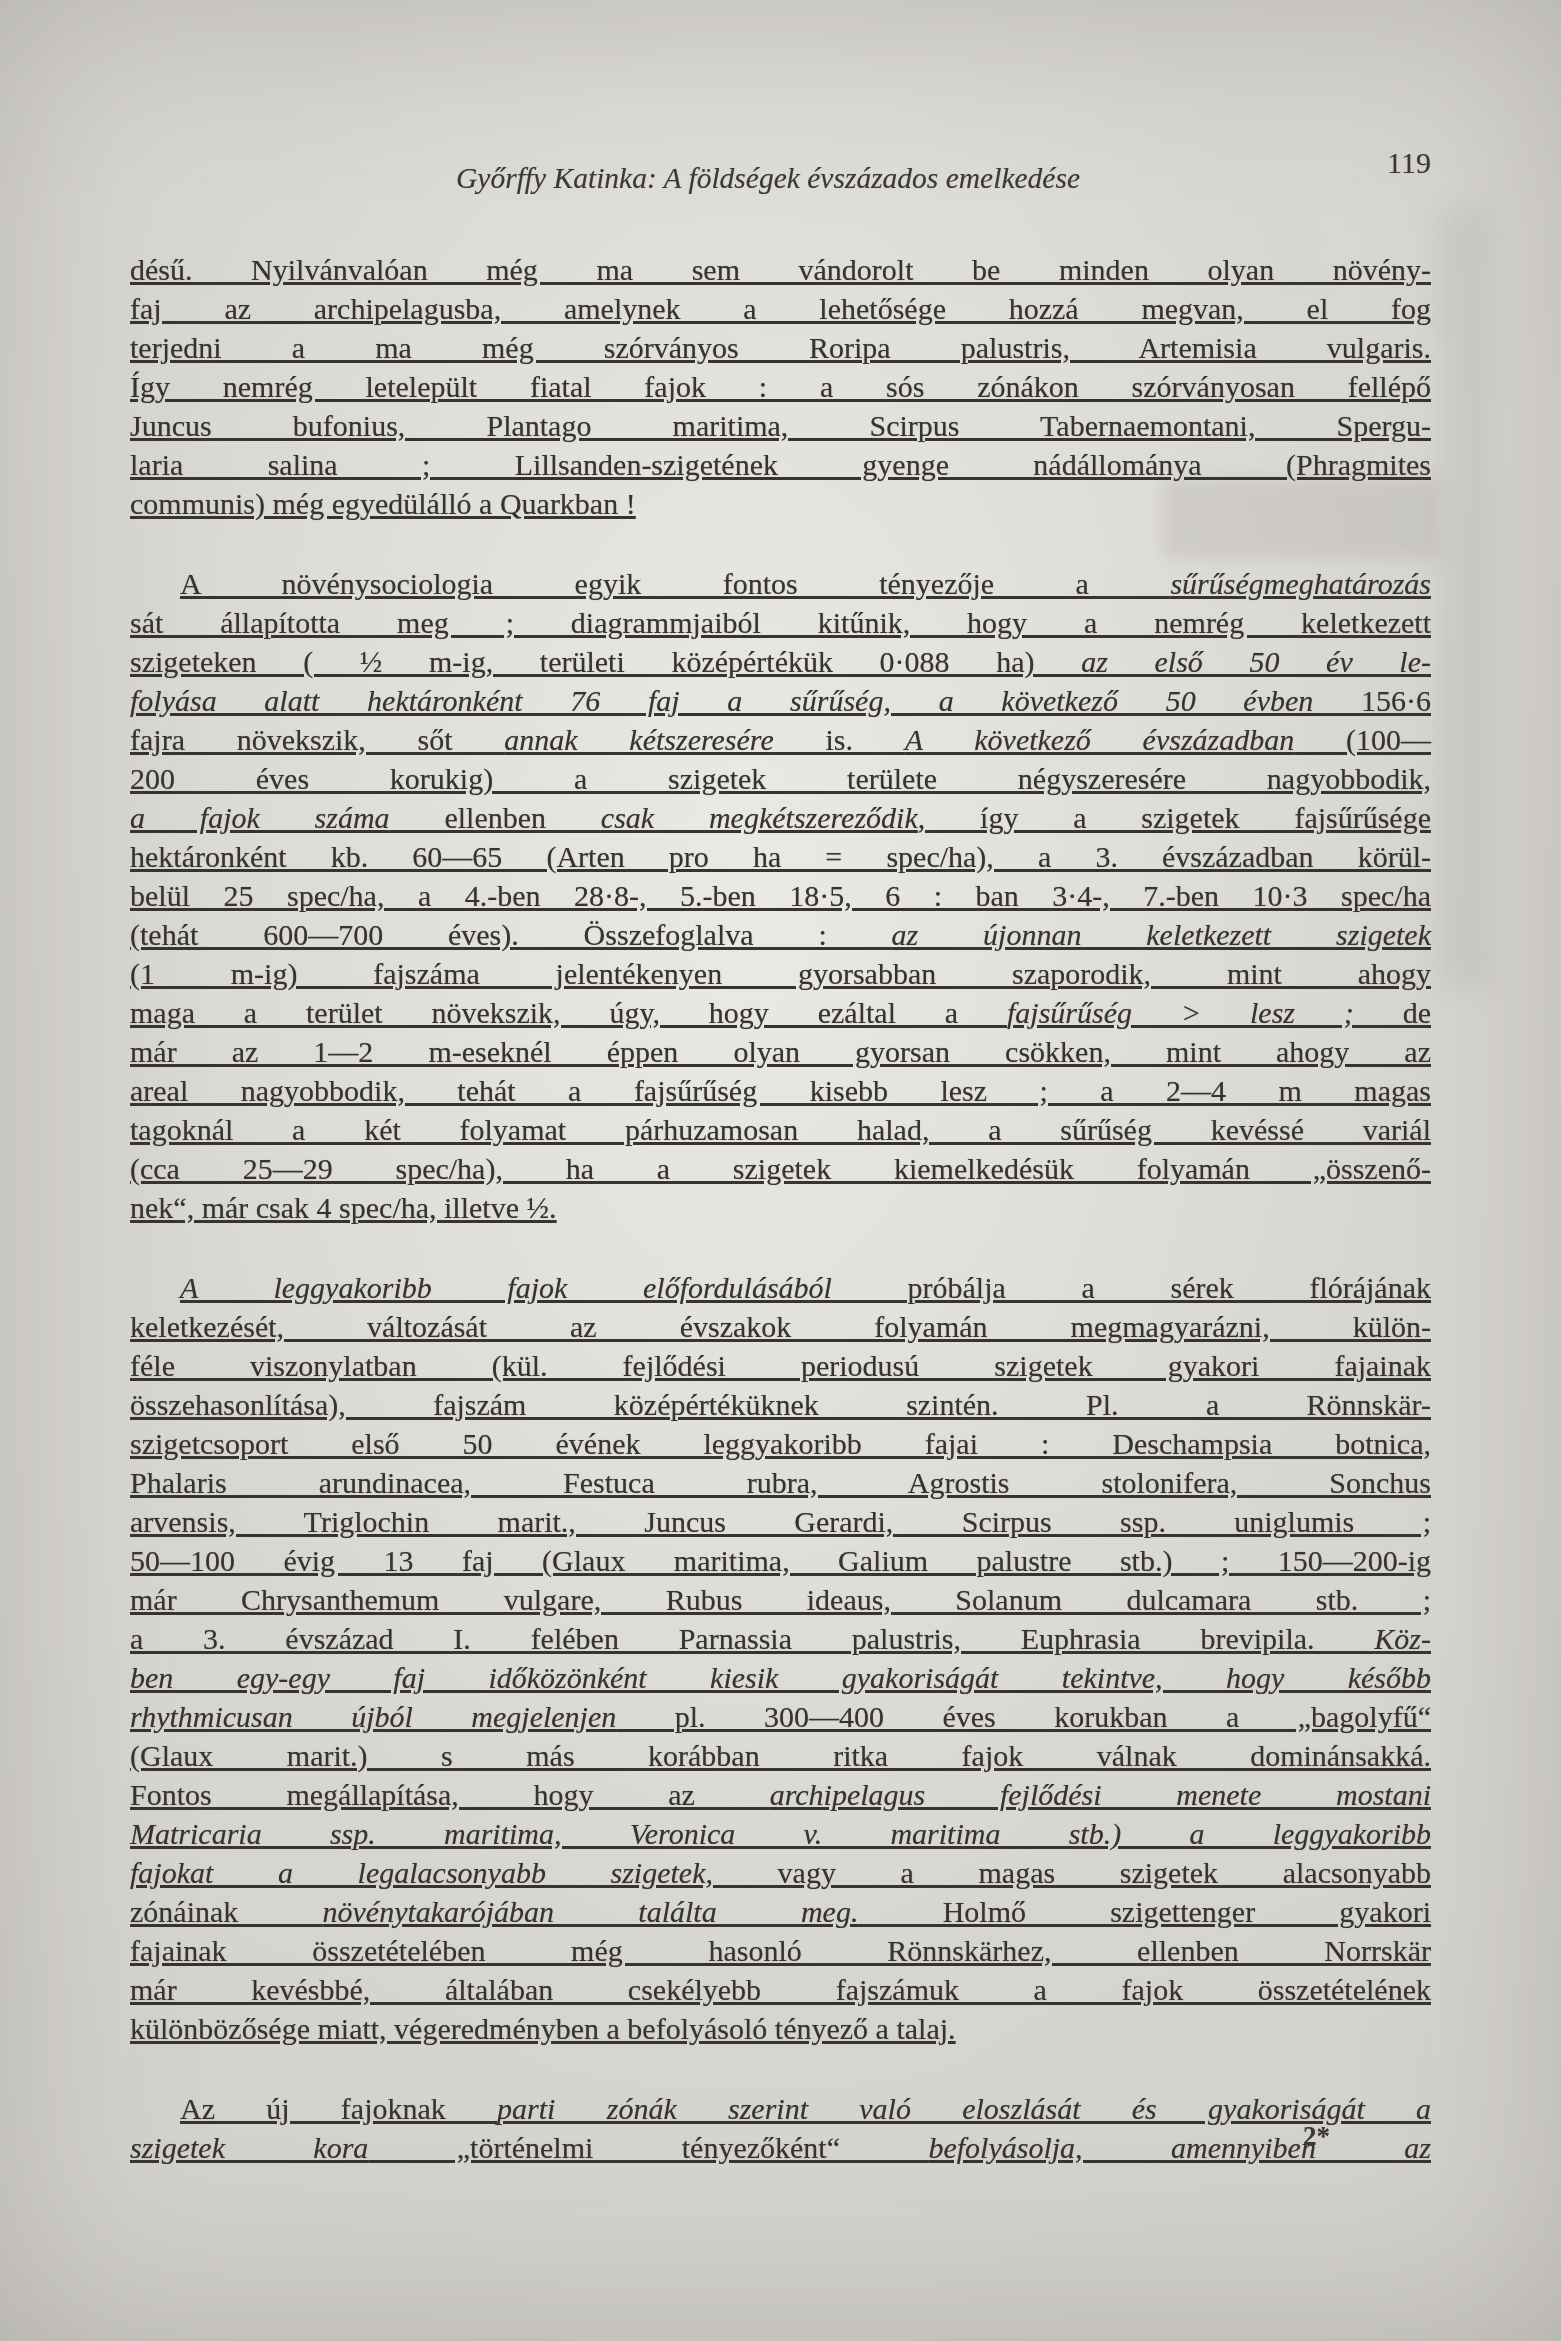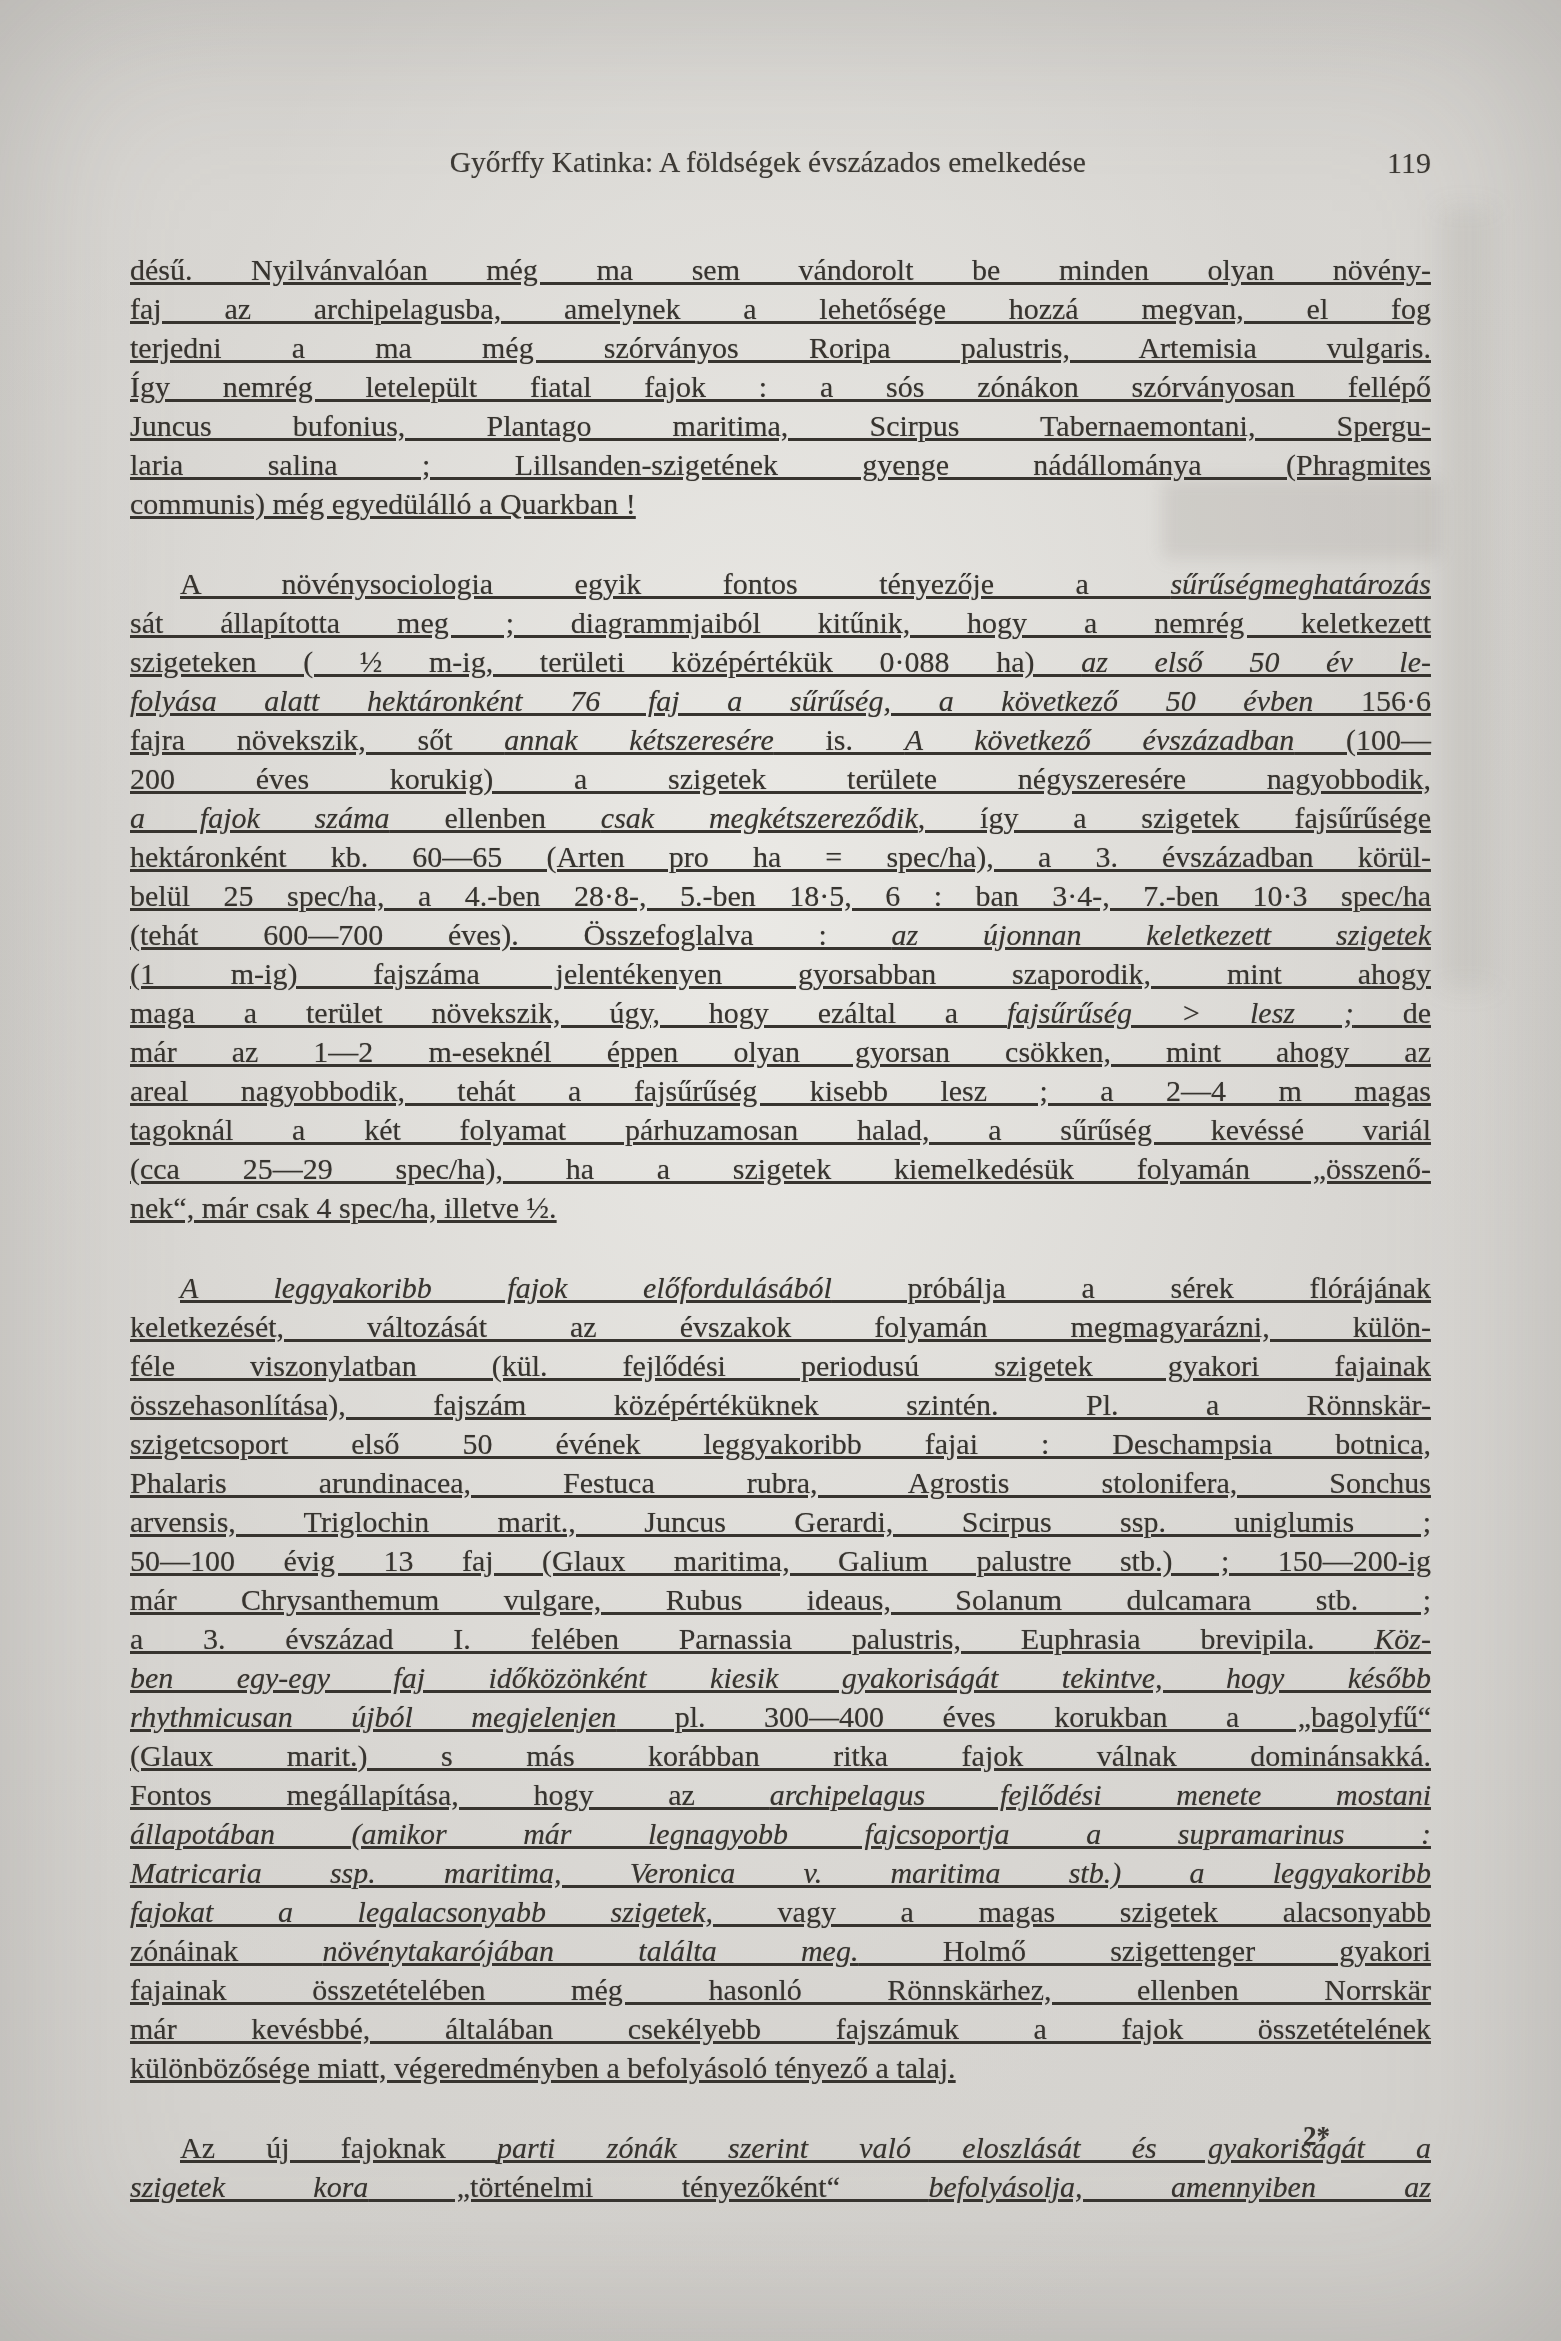--- a/index.html
+++ b/index.html
@@ -12,22 +12,23 @@
     box-shadow: inset 0 0 191px rgba(96,93,88,0.28);
     overflow:hidden;
     font-family:"Liberation Serif", serif;
     color:#37342f;
   }
   .header{
     position:absolute; top:146px; left:130px; width:1301px; height:43px;
   }
   .header-title{
     position:absolute; left:50%; transform:translateX(-52%);
-    font-size:29.5px; white-space:nowrap; color:#3d3a35;
+    font-style:italic; font-size:29.5px; white-space:nowrap; color:#3d3a35;
     text-shadow:0 0 0.9px rgba(60,56,50,0.45);
+    margin-top:16px;
   }
   .page-number{
     position:absolute; right:0; top:0;
     font-size:30px; font-weight:normal; color:#3a3732;
     text-shadow:0 0 0.9px rgba(60,56,50,0.45);
   }
   .body-text{
     position:absolute; top:250px; left:130px; width:1301px;
     font-size:30px; line-height:39px;
     text-shadow:0 0 0.9px rgba(55,52,47,0.5);
@@ -98,21 +99,20 @@
       <div class="line"><span class="run-r">szigetcsoport első 50 évének leggyakoribb fajai : Deschampsia botnica,</span></div>
       <div class="line"><span class="run-r">Phalaris arundinacea, Festuca rubra, Agrostis stolonifera, Sonchus</span></div>
       <div class="line"><span class="run-r">arvensis, Triglochin marit., Juncus Gerardi, Scirpus ssp. uniglumis ;</span></div>
       <div class="line"><span class="run-r">50—100 évig 13 faj (Glaux maritima, Galium palustre stb.) ; 150—200-ig</span></div>
       <div class="line"><span class="run-r">már Chrysanthemum vulgare, Rubus ideaus, Solanum dulcamara stb. ;</span></div>
       <div class="line"><span class="run-r">a 3. évszázad I. felében Parnassia palustris, Euphrasia brevipila. </span><span class="run-i">Köz-</span></div>
       <div class="line"><span class="run-i">ben egy-egy faj időközönként kiesik gyakoriságát tekintve, hogy később</span></div>
       <div class="line"><span class="run-i">rhythmicusan újból megjelenjen</span><span class="run-r"> pl. 300—400 éves korukban a „bagolyfű“</span></div>
       <div class="line"><span class="run-r">(Glaux marit.) s más korábban ritka fajok válnak dominánsakká.</span></div>
       <div class="line"><span class="run-r">Fontos megállapítása, hogy az </span><span class="run-i">archipelagus fejlődési menete mostani</span></div>
-      <div class="line"><span class="run-i">állapotában (amikor már legnagyobb fajcsoportja a supramarinus :</span></div>
       <div class="line"><span class="run-i">Matricaria ssp. maritima, Veronica v. maritima stb.) a leggyakoribb</span></div>
       <div class="line"><span class="run-i">fajokat a legalacsonyabb szigetek,</span><span class="run-r"> vagy a magas szigetek alacsonyabb</span></div>
       <div class="line"><span class="run-r">zónáinak </span><span class="run-i">növénytakarójában találta meg.</span><span class="run-r"> Holmő szigettenger gyakori</span></div>
       <div class="line"><span class="run-r">fajainak összetételében még hasonló Rönnskärhez, ellenben Norrskär</span></div>
       <div class="line"><span class="run-r">már kevésbbé, általában csekélyebb fajszámuk a fajok összetételének</span></div>
       <div class="line para-end"><span class="run-r">különbözősége miatt, végeredményben a befolyásoló tényező a talaj.</span></div>
       <div class="line indent"><span class="run-r">Az új fajoknak </span><span class="run-i">parti zónák szerint való eloszlását és gyakoriságát a</span></div>
       <div class="line"><span class="run-i">szigetek kora</span><span class="run-r"> „történelmi tényezőként“ </span><span class="run-i">befolyásolja, amennyiben az</span></div>
     </div>
 

